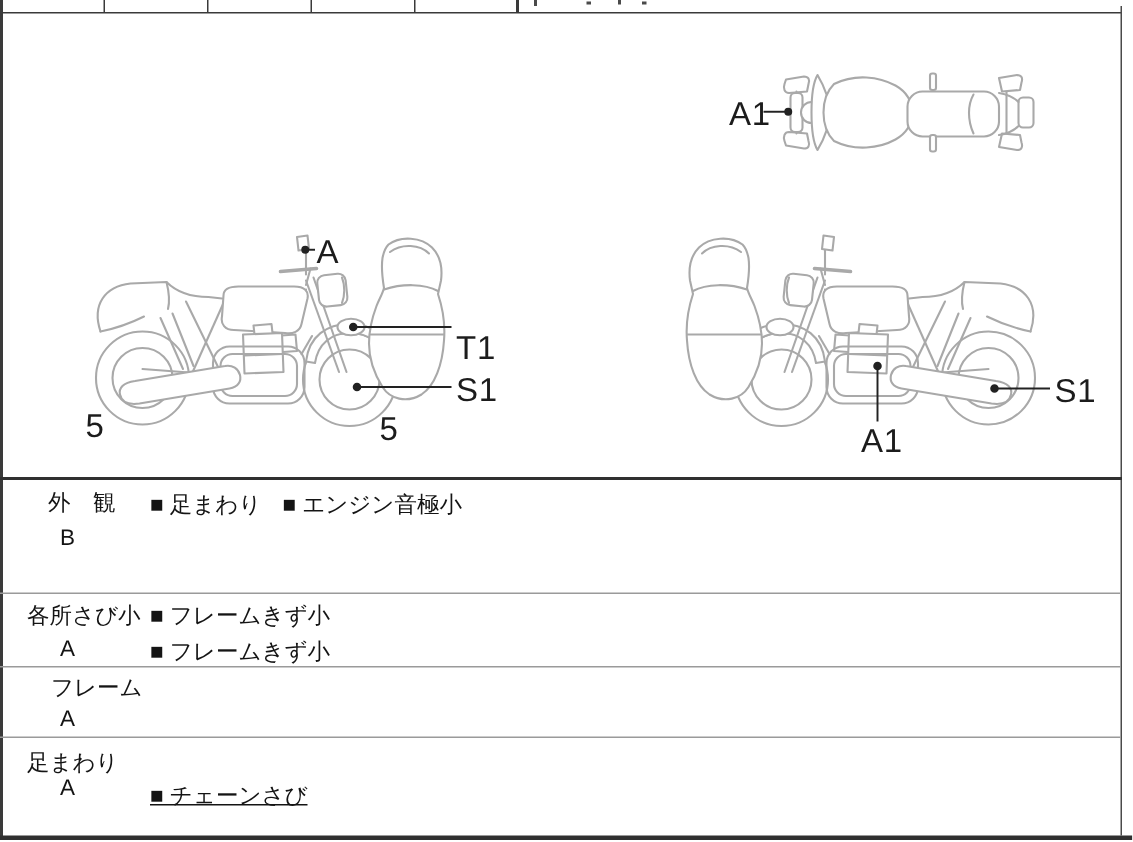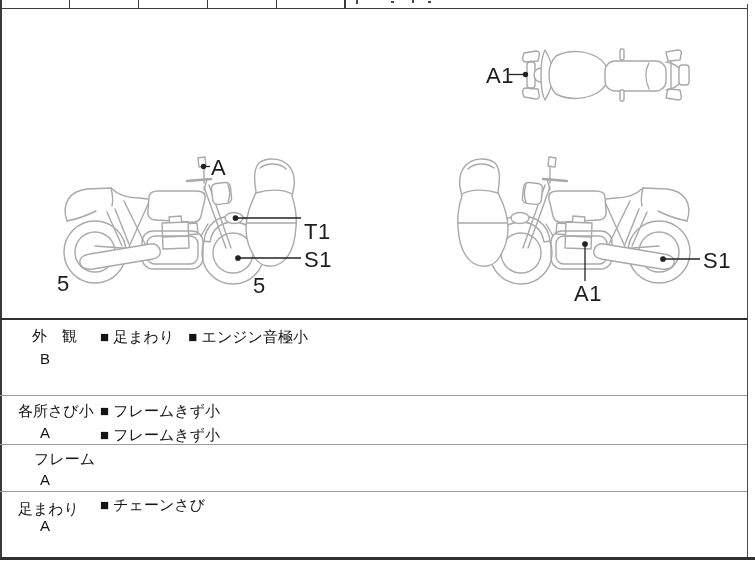--- a/index.html
+++ b/index.html
@@ -174,19 +174,19 @@
     <span class="grade" style="left:36px;top:472px;">A</span>
     <div class="cmt-row" style="left:100px;top:426px;">
       <span>■ フレームきず小</span>
     </div>
   </div>
   <div class="hline thin" style="left:0;top:491px;width:747px;height:1px;"></div>
 
   <div>
     <span class="cat" style="left:18px;top:500px;">足まわり</span>
     <span class="grade" style="left:36px;top:518px;">A</span>
-    <div class="cmt-row" style="left:100px;top:496px;">
+    <div class="cmt-row" style="left:100px;top:522px;text-decoration:underline;">
       <span>■ チェーンさび</span>
     </div>
   </div>
 
   <div class="hline thick" style="left:0;top:557px;width:755px;height:2.6px;"></div>
 </div>
 
 </body></html>

